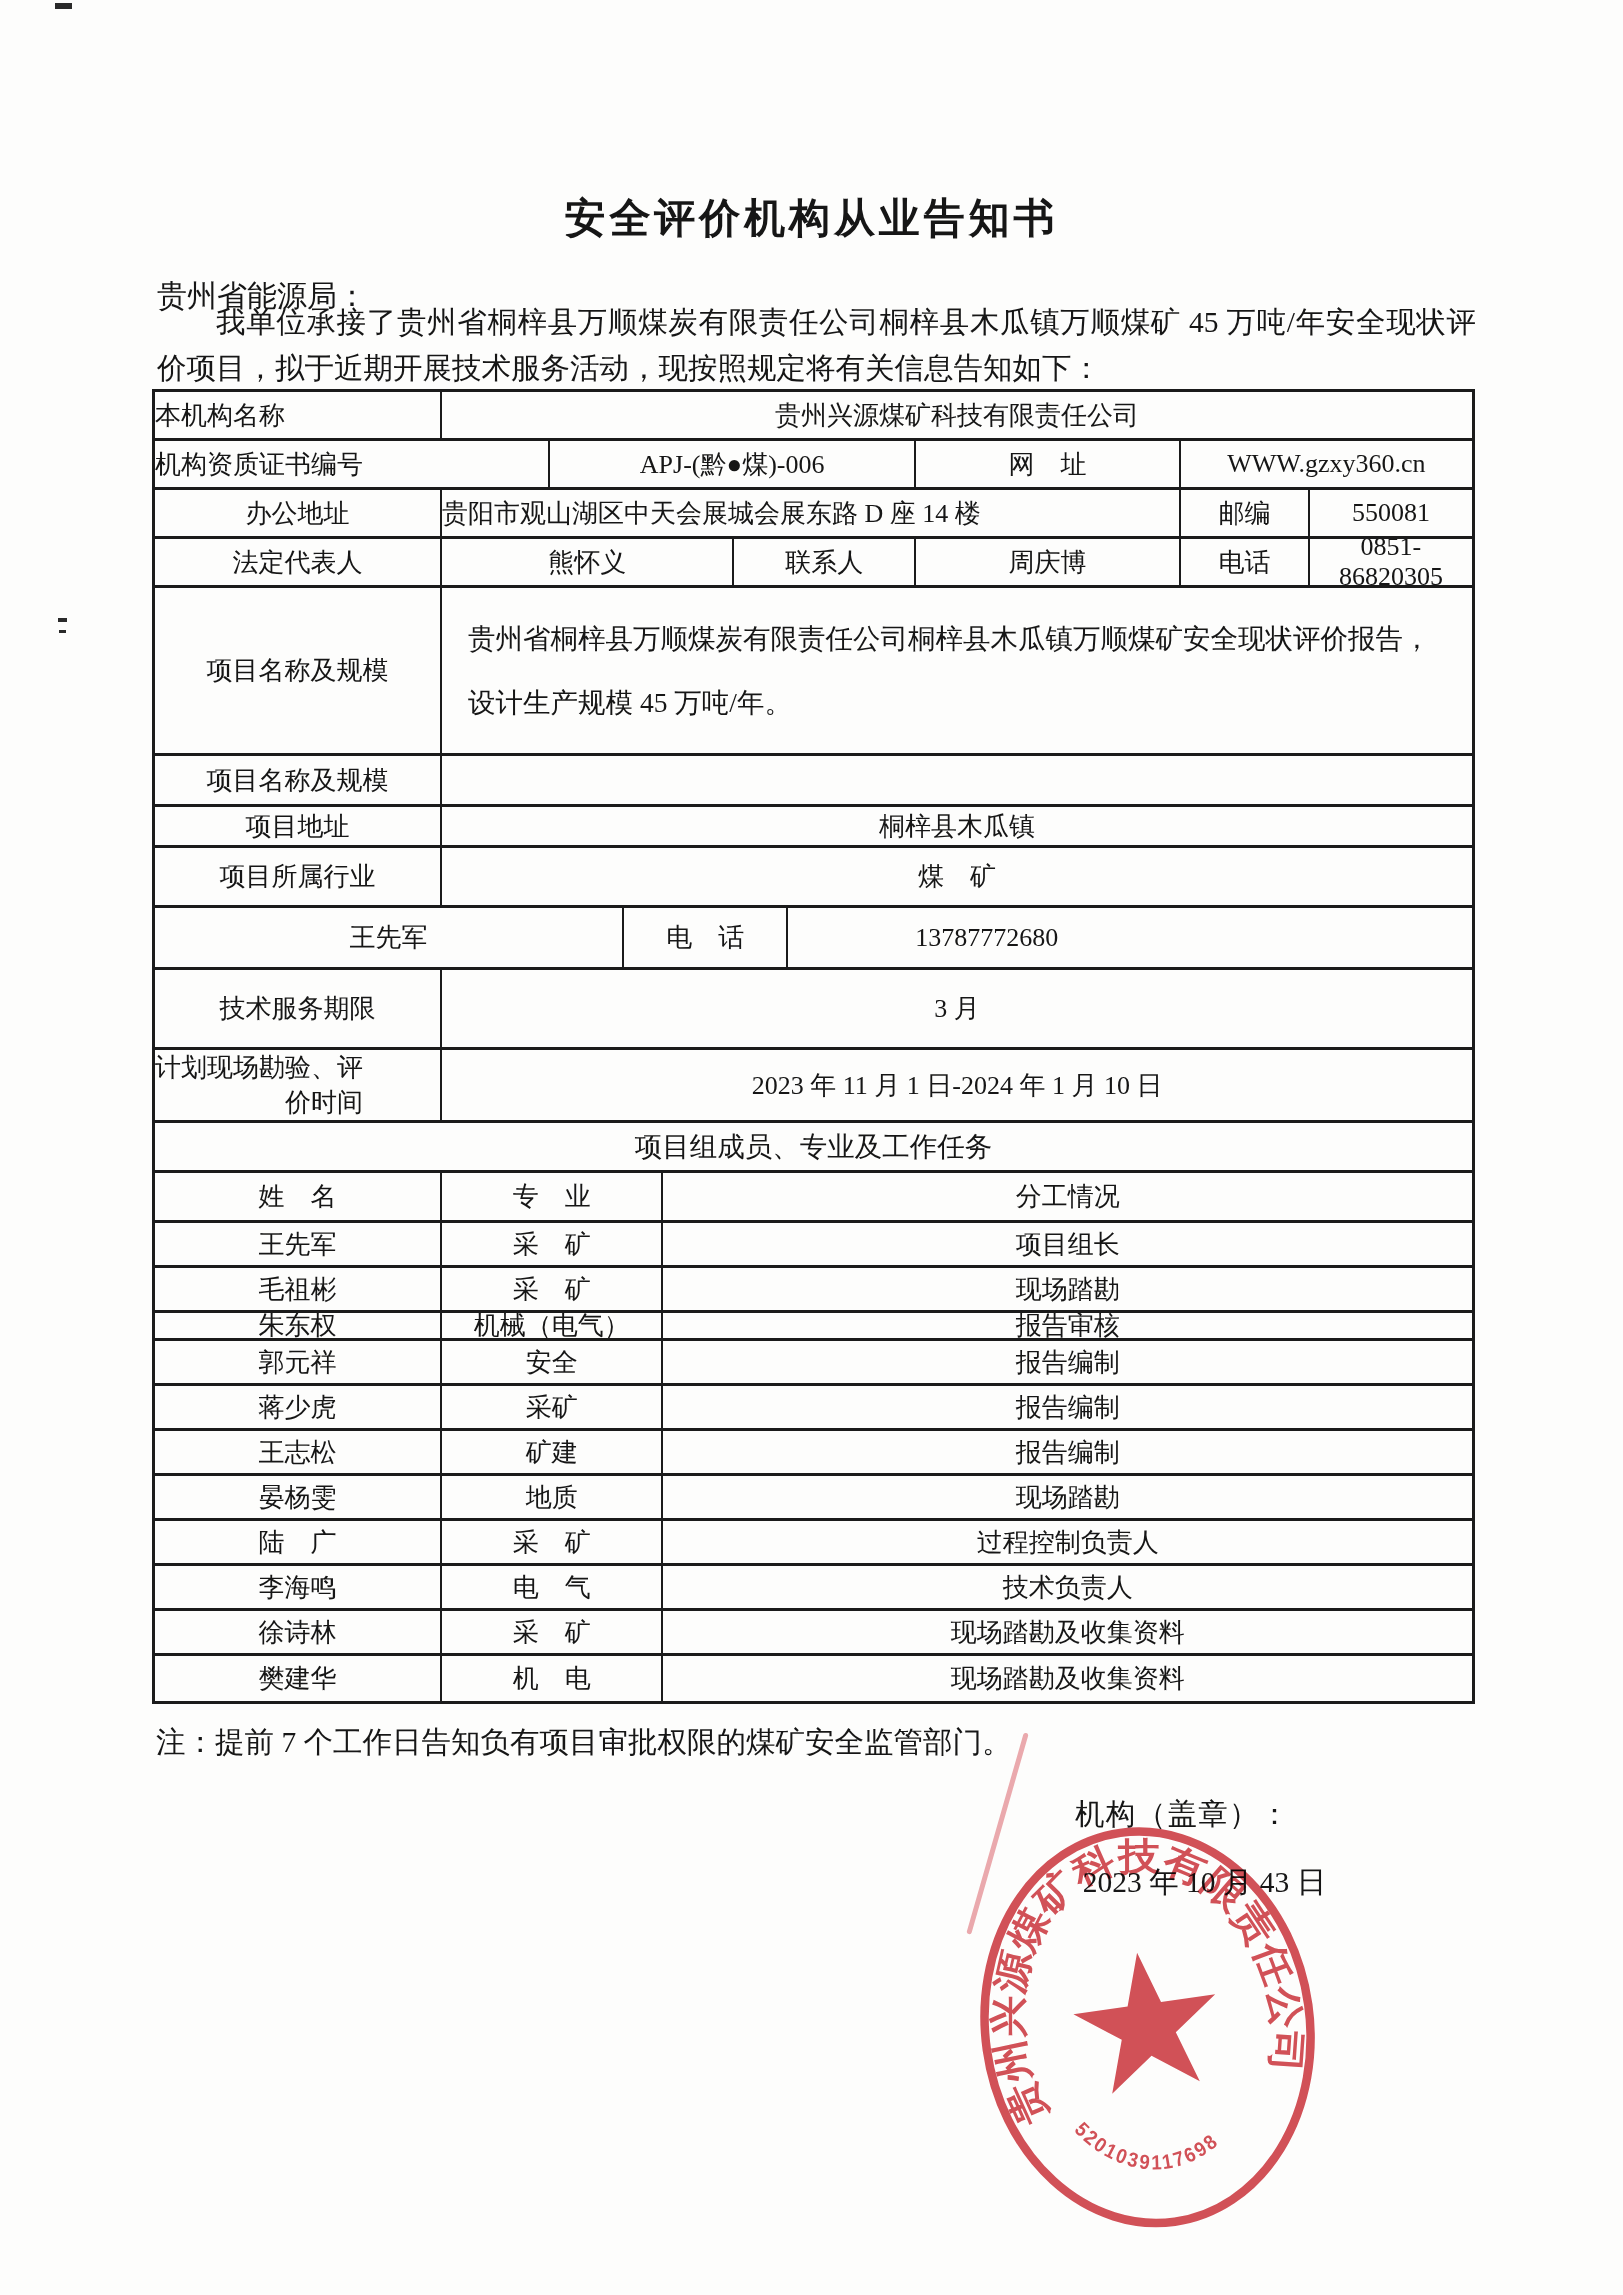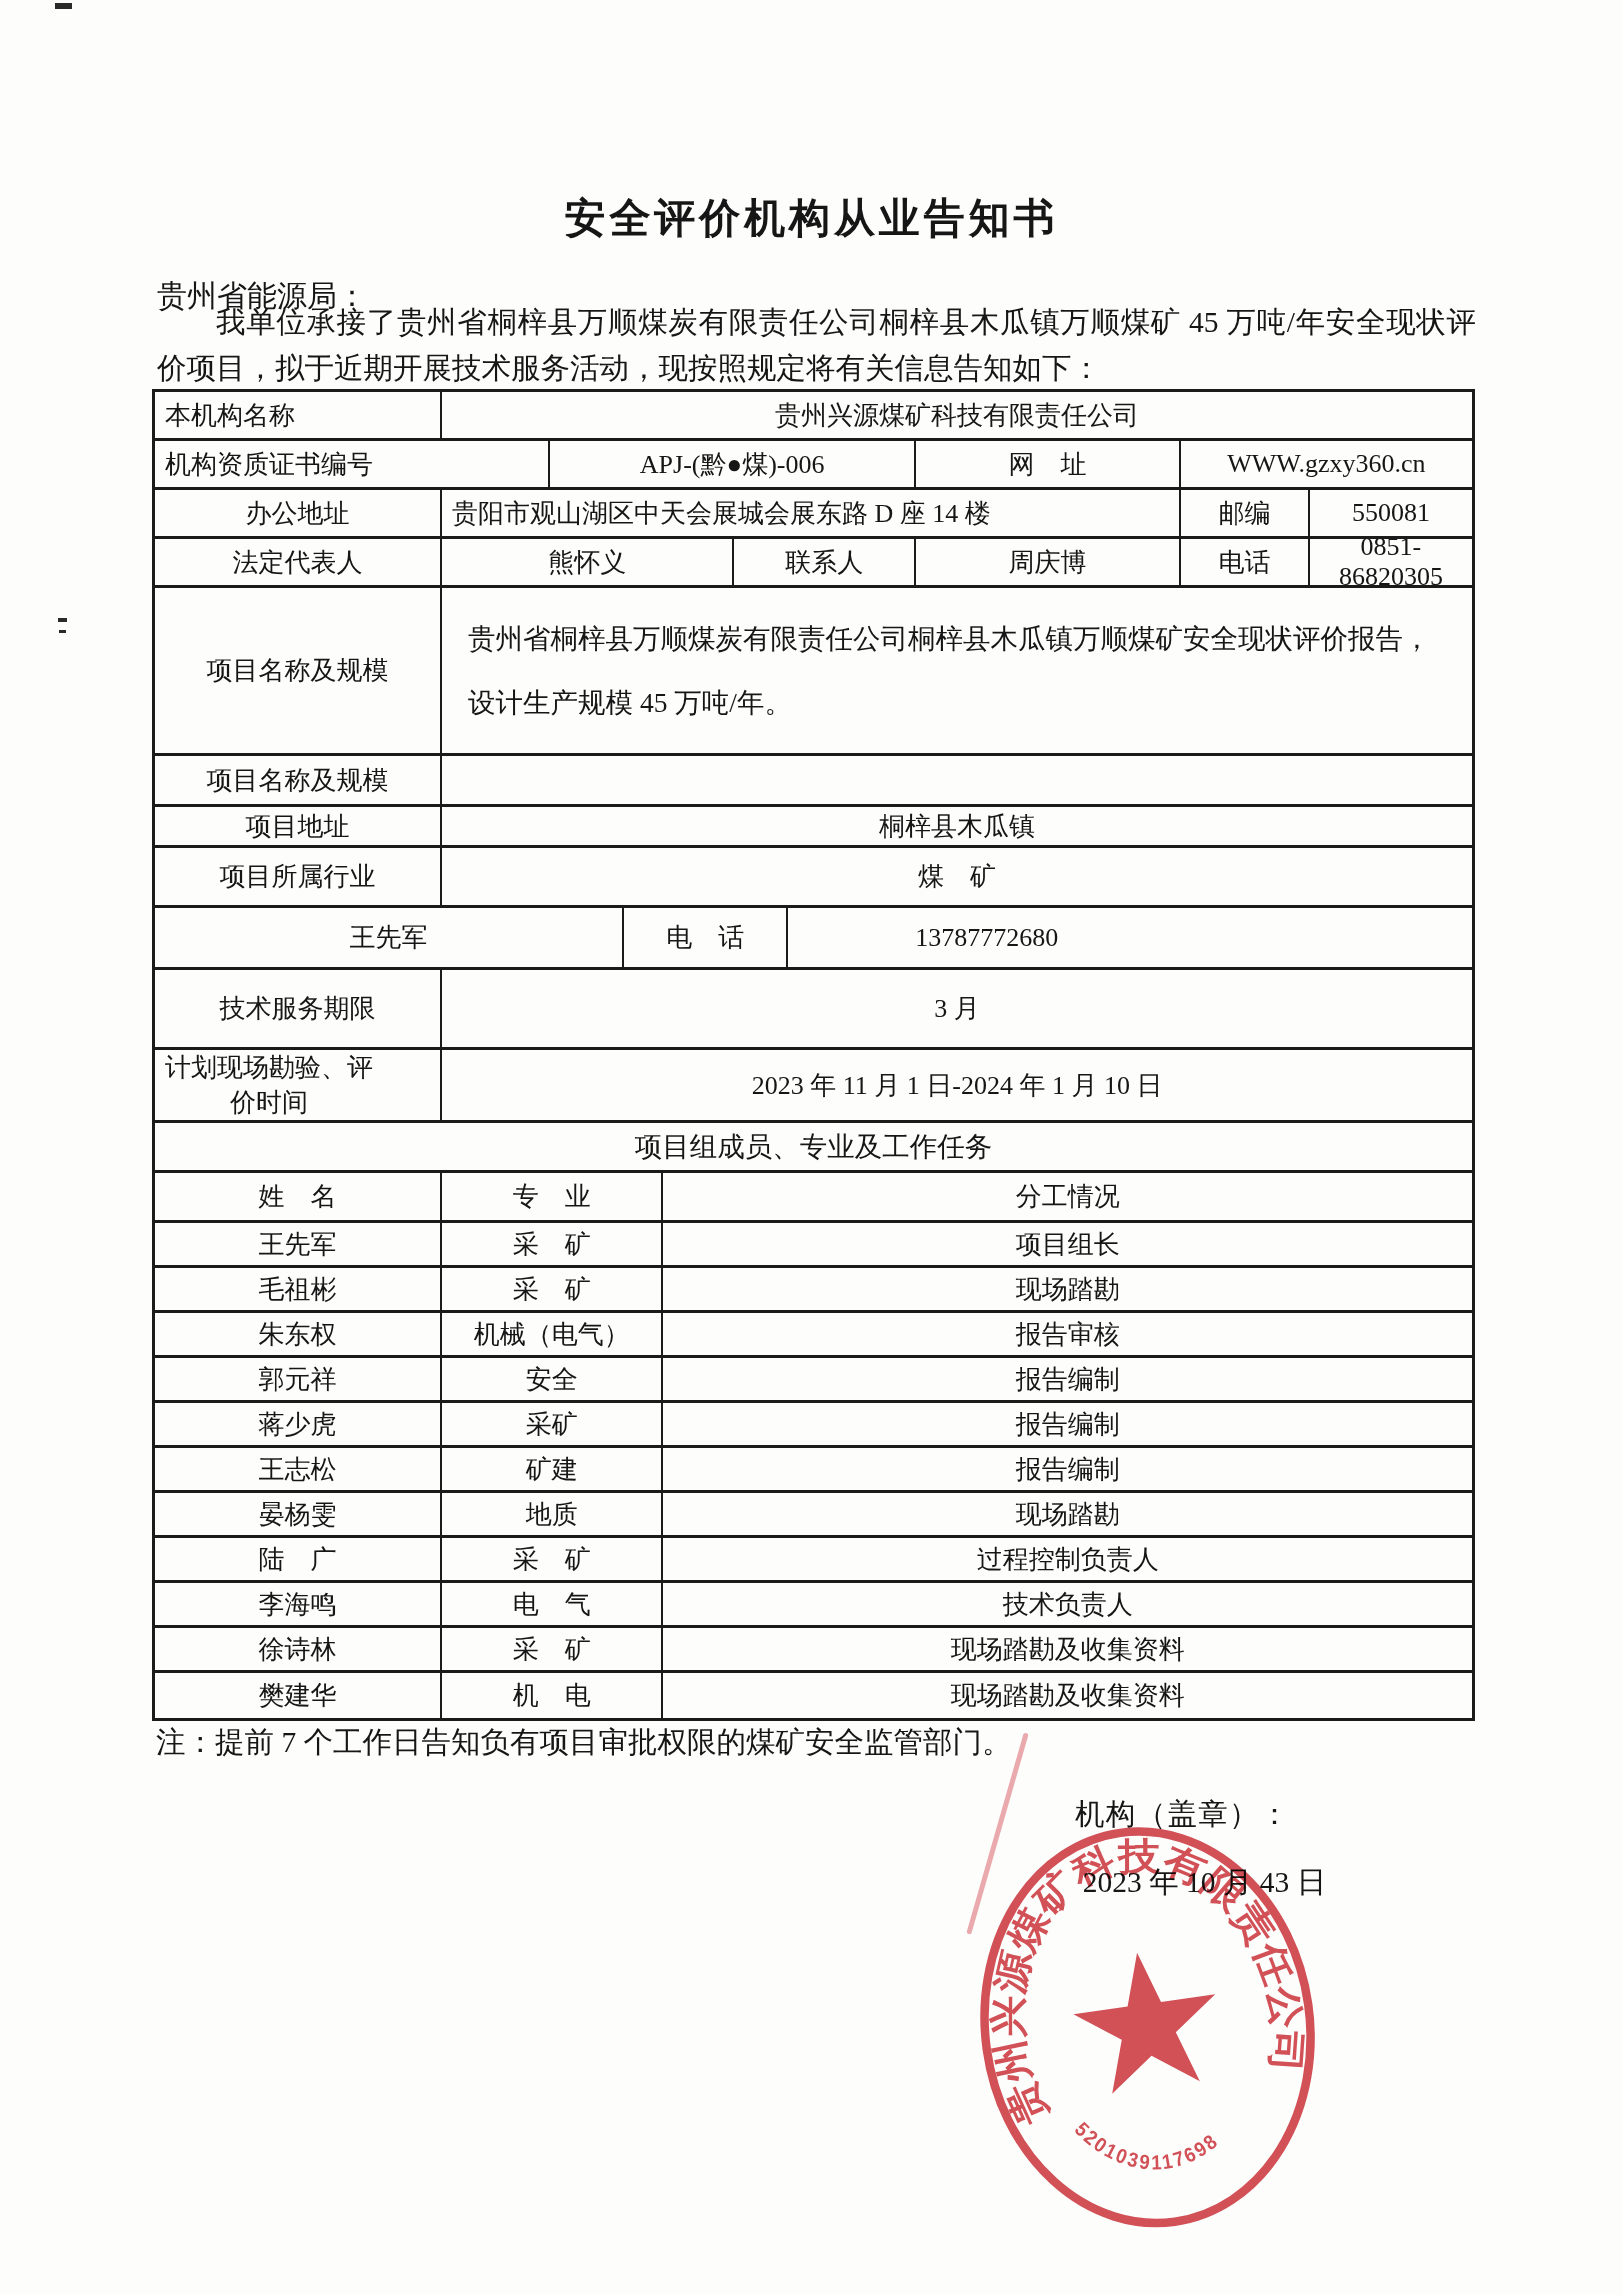--- a/index.html
+++ b/index.html
@@ -22,21 +22,21 @@
     border:3.3px solid #1b1b1b; box-sizing:border-box; background:transparent;
   }
   .row{display:flex; border-bottom:3.3px solid #1b1b1b; box-sizing:border-box;}
   .row:last-child{border-bottom:none;}
   .c{
     box-sizing:border-box; border-right:2px solid #1b1b1b;
     display:flex; align-items:center; justify-content:center;
     font-size:26px; text-align:center; padding:2.6px 6.5px; overflow:hidden;
   }
   .c:last-child{border-right:none;}
-  .left{justify-content:flex-start; text-align:center; padding-left:10px;}
+  .left{justify-content:flex-start; text-align:right; padding-left:0;}
   .prewrap{white-space:pre-line;}
   .bigcell{font-size:27.5px; line-height:2.3; text-align:left; padding:13px 26px;}
   .sec{font-size:27.5px;}
   .note{position:absolute; left:156px; top:1723px; font-size:29.5px;}
   .seal-caption{position:absolute; left:1075px; top:1795px; font-size:29.5px; letter-spacing:1.3px;}
   .doc-date{position:absolute; left:1008px; top:1863px; width:393px; text-align:center; font-size:29.5px;}
   .stamp{
     position:absolute; left:963px; top:1808px; width:370px; height:445px;
     mix-blend-mode:multiply; opacity:0.93; transform:rotate(-8deg);
   }
@@ -143,21 +143,21 @@
     <div class="row" style="height:45px">
       <div class="c" style="width:21.8%">王先军</div>
       <div class="c" style="width:16.8%">采　矿</div>
       <div class="c" style="width:61.4%">项目组长</div>
     </div>
     <div class="row" style="height:45px">
       <div class="c" style="width:21.8%">毛祖彬</div>
       <div class="c" style="width:16.8%">采　矿</div>
       <div class="c" style="width:61.4%">现场踏勘</div>
     </div>
-    <div class="row" style="height:45px">
+    <div class="row" style="height:28px">
       <div class="c" style="width:21.8%">朱东权</div>
       <div class="c" style="width:16.8%">机械（电气）</div>
       <div class="c" style="width:61.4%">报告审核</div>
     </div>
     <div class="row" style="height:45px">
       <div class="c" style="width:21.8%">郭元祥</div>
       <div class="c" style="width:16.8%">安全</div>
       <div class="c" style="width:61.4%">报告编制</div>
     </div>
     <div class="row" style="height:45px">

